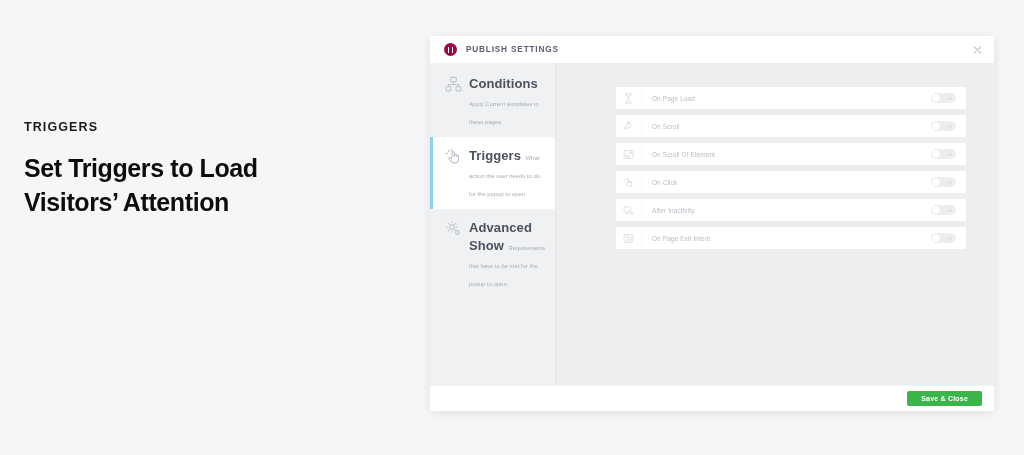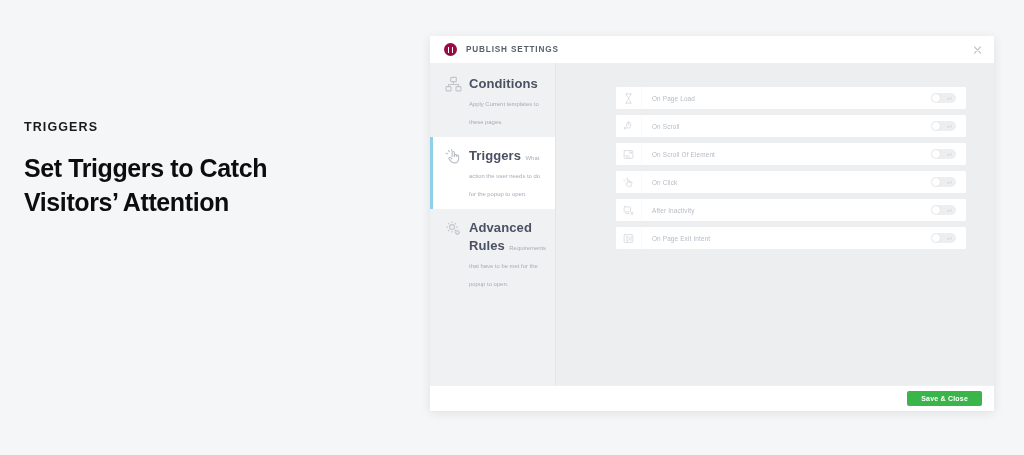--- a/index.html
+++ b/index.html
@@ -222,21 +222,21 @@
     font-family: "Liberation Sans", sans-serif;
   }
 </style>
 </head>
 <body>
 
 <div class="page">
 
   <div class="promo">
     <div class="promo-eyebrow">TRIGGERS</div>
-    <div class="promo-title">Set Triggers to Catch Visitors’ Attention</div>
+    <div class="promo-title">Set Triggers to Load Visitors’ Attention</div>
   </div>
 
   <div class="modal">
 
     <div class="modal-header">
       <div class="brand-mark">
           <span></span>
         </div>
       <div class="modal-title">PUBLISH SETTINGS</div>
       <div class="close-btn">
@@ -283,21 +283,21 @@
         <div class="side-item">
           <span class="side-ico">
             <svg viewBox="0 0 24 24" fill="none" stroke="#5c6575" stroke-width="1.6">
               <circle cx="10" cy="10" r="3.4"></circle>
               <path d="M10 2.2v2.2M10 15.4v2.2M2.2 10h2.2M15.6 10h2.2M4.5 4.5l1.6 1.6M13.9 13.9l1.6 1.6M15.5 4.5l-1.6 1.6M6.1 13.9l-1.6 1.6"></path>
               <circle cx="17.5" cy="17.5" r="2.4"></circle>
               <path d="M17.5 13.8v1.3M17.5 19.9v1.3M13.8 17.5h1.3M19.7 17.5h1.3"></path>
             </svg>
           </span>
           <span class="side-text">
-            <span class="side-title">Advanced Rules</span>
+            <span class="side-title">Advanced Show</span>
             <span class="side-desc">Requirements that have to be met for the popup to open.</span>
           </span>
         </div>
 
       </div>
 
       <div class="modal-content">
         <div class="trigger-list">
 
           <div class="trigger-row">

